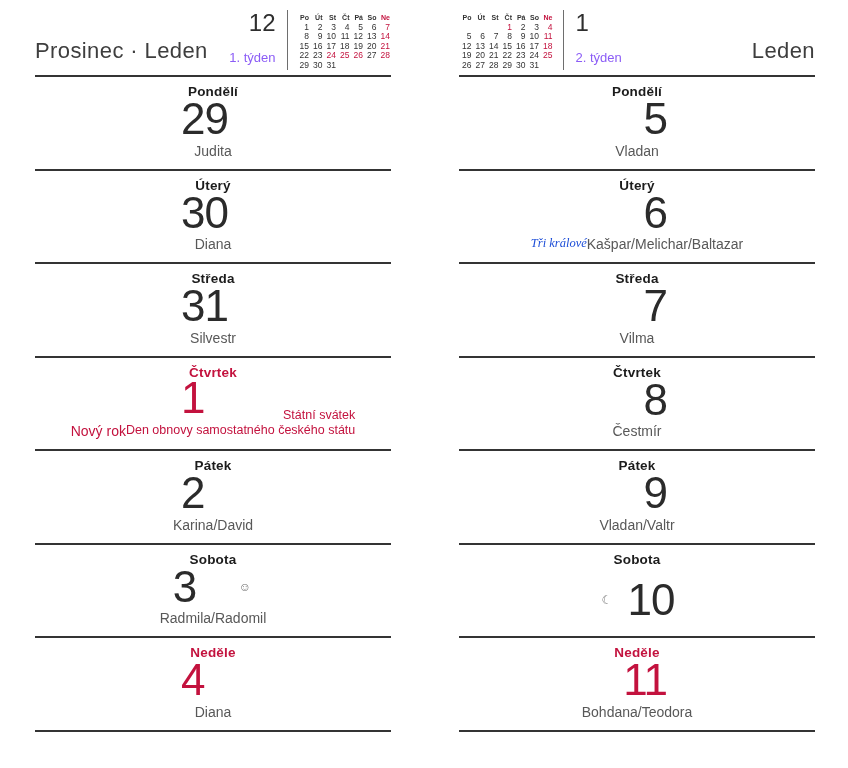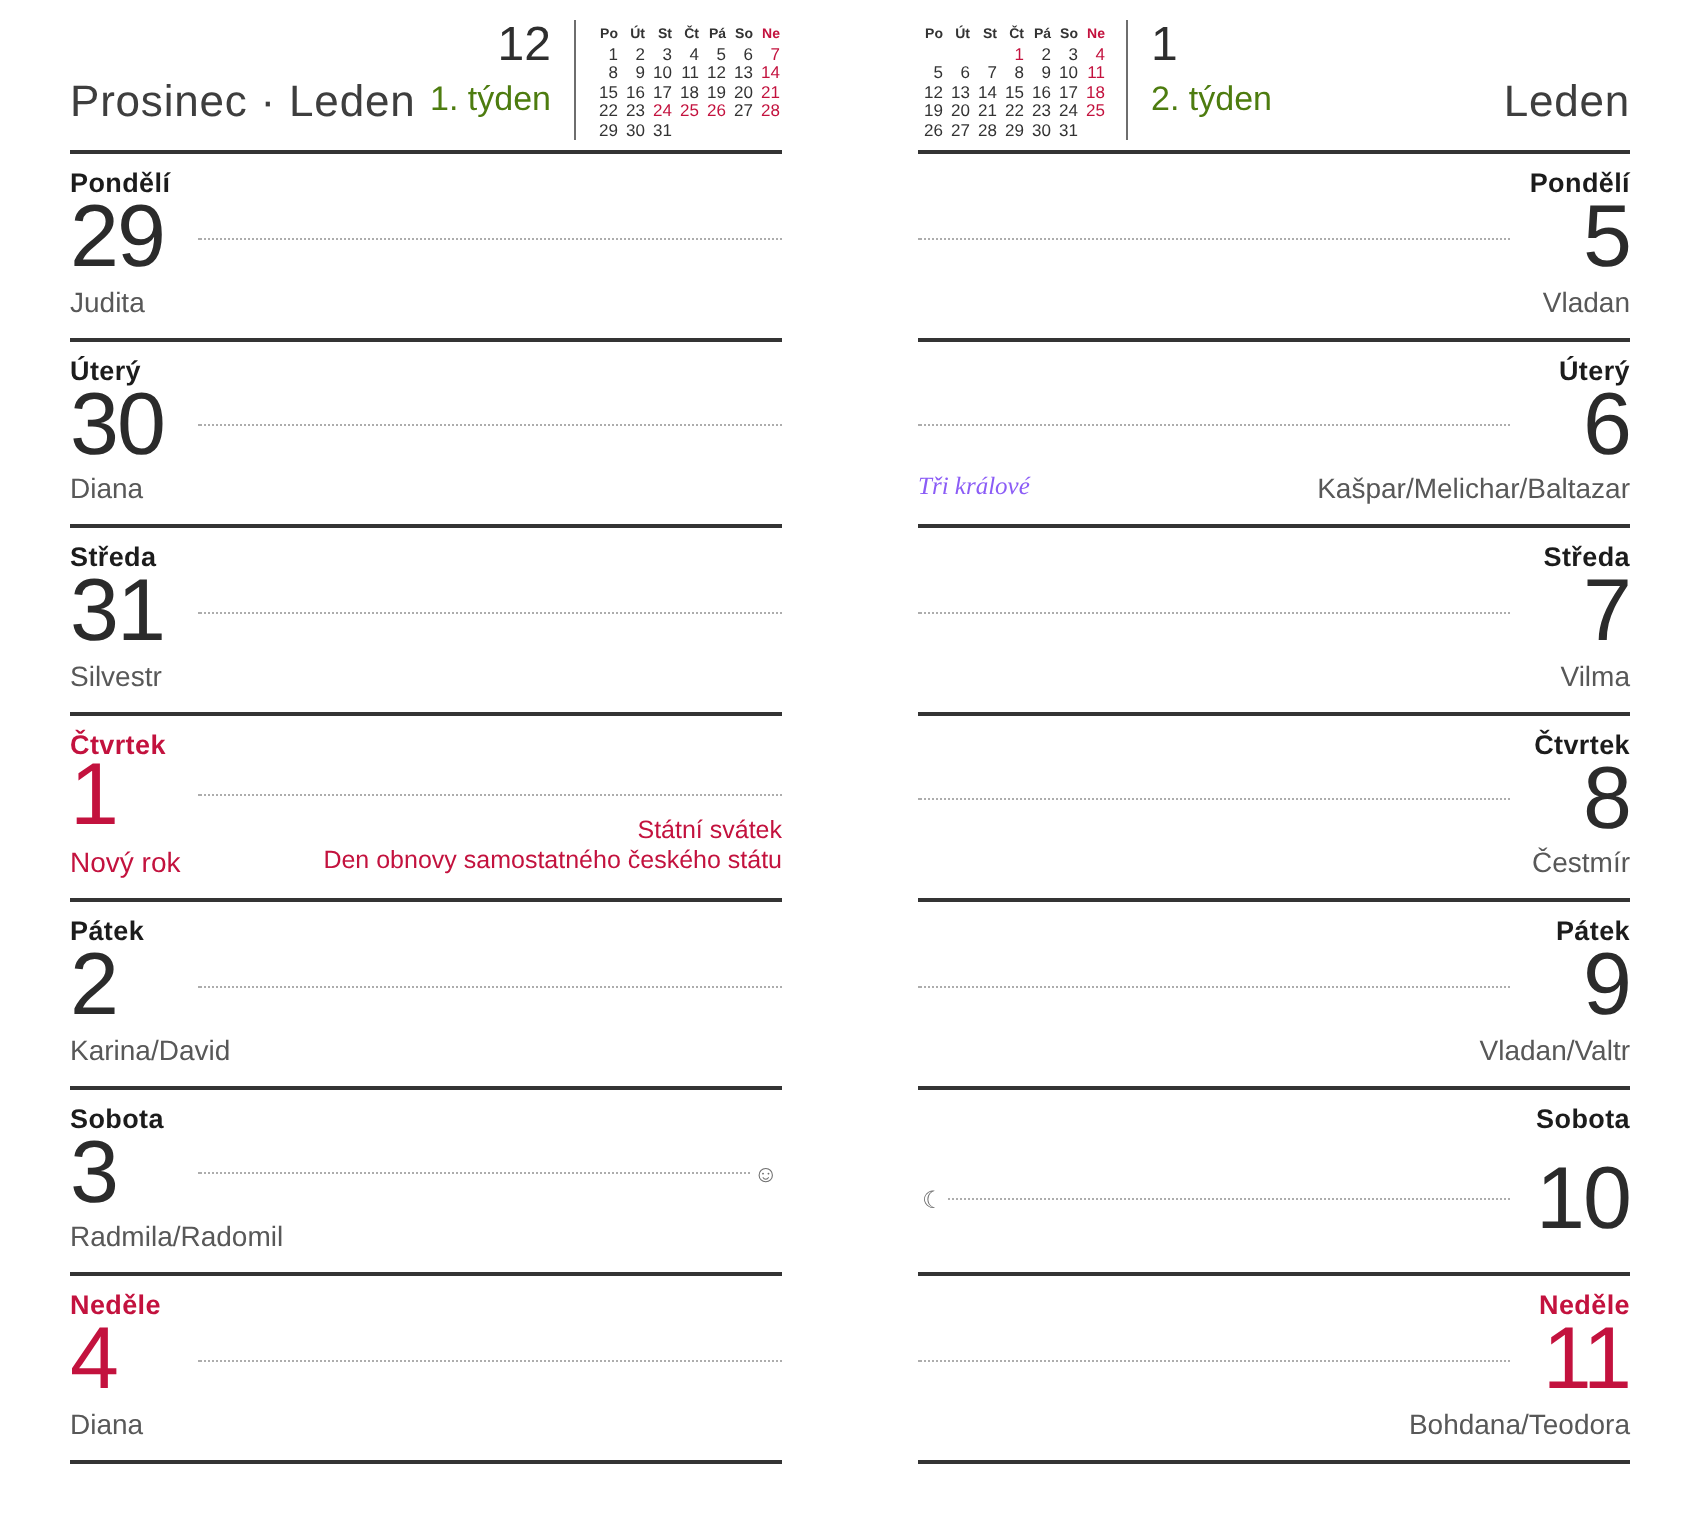--- a/index.html
+++ b/index.html
@@ -13,46 +13,46 @@
   html,body{width:848px;height:768px;background:#ffffff;overflow:hidden;}
   body{font-family:"Liberation Sans","DejaVu Sans",sans-serif;color:var(--ink);}
   .spread{display:flex;gap:68px;padding:0 33px 0 35px;}
   .page{width:356px;flex:0 0 356px;display:flex;flex-direction:column;}
 
   
   .page-header{height:77px;border-bottom:2px solid var(--line);display:flex;align-items:flex-start;}
   .spread-title{align-self:flex-end;margin-bottom:11px;font-size:22px;font-weight:300;color:#3e3e3e;letter-spacing:0.4px;white-space:nowrap;}
   .weekbox{padding-top:11px;line-height:1;}
   .weekbox .month-number{font-size:24px;font-weight:300;color:#2e2e2e;}
-  .weekbox .week-label{font-size:17px;color:#4d7c0f;margin-top:6px;}
+  .weekbox .week-label{font-size:13px;color:#8b5cf6;margin-top:16px;}
   .page-header .left-weekbox{margin-left:auto;text-align:right;margin-right:11px;}
   .page-header .right-weekbox{text-align:left;margin-left:12px;margin-right:auto;}
   .vbar{width:1px;background:#6e6e6e;height:60px;margin-top:10px;}
 
   
   .minical{padding-top:13px;}
   .minical.after{margin-left:9px;}
   .mini-grid{display:grid;grid-template-columns:repeat(7,13.5px);}
   .mini-grid span{display:block;text-align:right;height:9.6px;line-height:9.6px;font-size:8.5px;color:#333;padding-right:1px;}
   .mini-grid .mc-h{font-weight:bold;font-size:7px;}
   .mini-grid .red{color:var(--red);}
 
   
   .days{display:flex;flex-direction:column;}
-  .day-row{height:93.5px;border-bottom:2px solid var(--line);display:flex;flex-direction:column;}
+  .day-row{height:93.5px;border-bottom:2px solid var(--line);display:flex;flex-direction:column;align-items:center;}
   .day-label{padding-top:7px;font-size:13.5px;font-weight:bold;color:#1c1c1c;letter-spacing:0.2px;}
   .mirror .day-label{text-align:right;}
   .day-main{flex:1;display:flex;align-items:center;margin-top:-3px;}
   .day-num{width:64px;font-size:44px;font-weight:300;line-height:0.95;color:var(--ink);letter-spacing:-1px;}
   .mirror .day-num{width:60px;text-align:right;}
   .rule{flex:1;border-top:1px dotted var(--rule);height:0;}
   .moon{font-size:12px;color:#6f6f6f;line-height:1;padding:0 2px;}
   .day-foot{display:flex;justify-content:space-between;align-items:flex-end;padding-bottom:10px;min-height:17px;}
   .nameday{font-size:14px;color:var(--muted);}
-  .day-note{font-size:12.5px;line-height:1.25;color:#8b5cf6;}
+  .day-note{font-size:12.5px;line-height:1.25;color:#1d4ed8;}
   .day-note.right{text-align:right;}
   .day-note.red-note{color:var(--red);}
   .day-note.italic{font-style:italic;font-family:"Liberation Serif","DejaVu Serif",serif;font-size:12.5px;}
   .day-row.red .day-label,.day-row.red .day-num{color:var(--red);}
   .nameday.red{color:var(--red);}
 </style>
 </head>
 <body>
 
 <div class="spread">

